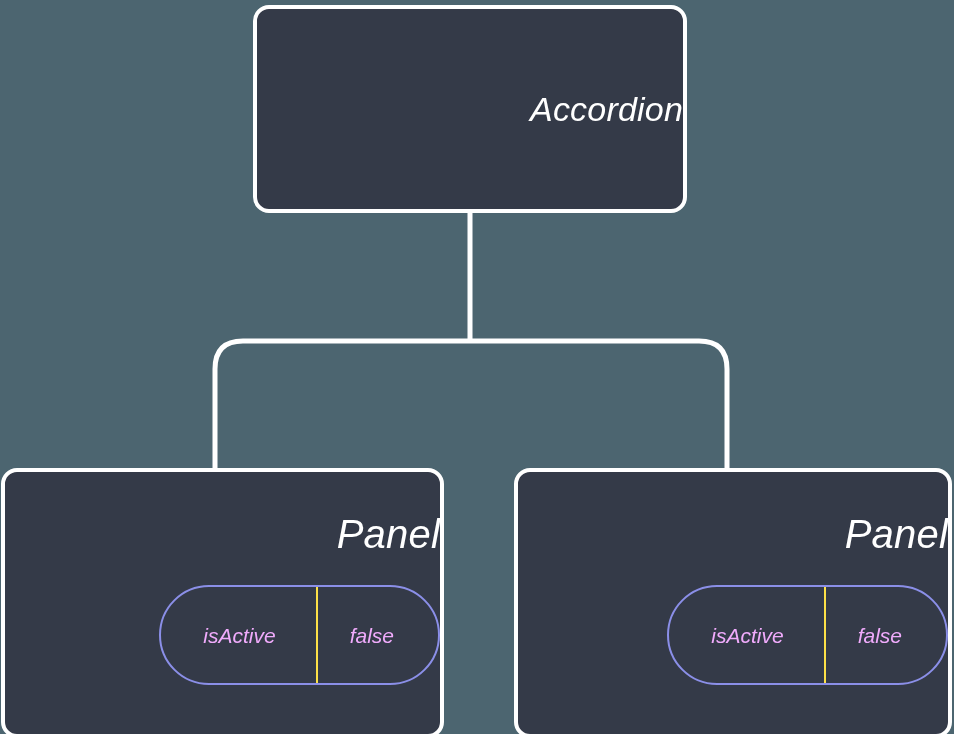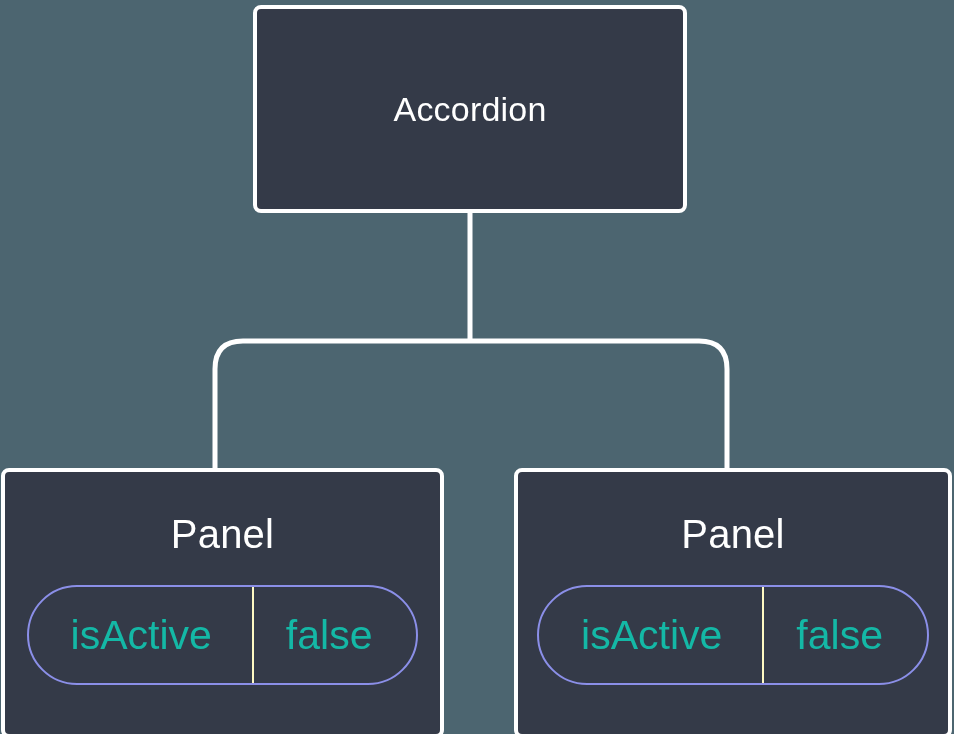--- a/index.html
+++ b/index.html
@@ -28,24 +28,25 @@
     width: 954px;
     height: 734px;
   }
 
   
   .node {
     position: absolute;
     box-sizing: border-box;
     background: #343a48;
     border: 4px solid #ffffff;
-    border-radius: 8px;
+    border-radius: 16px;
     display: flex;
     flex-direction: column;
-    align-items: center;
+    align-items: flex-end;
+    font-style: italic;
   }
   .node-root {
     left: 253px;
     top: 5px;
     width: 434px;
     height: 208px;
     justify-content: center;
   }
   .node-child-left {
     left: 1px;
@@ -86,31 +87,31 @@
     margin-top: 31px;
     height: 100px;
     border: 2px solid #8b8fe8;
     border-radius: 50px;
     overflow: hidden;
   }
   .prop-key, .prop-value {
     display: flex;
     align-items: center;
     justify-content: center;
-    color: #14b8a6;
-    font-size: 41px;
+    color: #f0abfc;
+    font-size: 21px;
     line-height: 1;
     white-space: nowrap;
   }
   .prop-key {
     padding: 0 40px 0 42px;
   }
   .prop-value {
     padding: 0 44px 0 32px;
-    border-left: 2px solid #fef9c3;
+    border-left: 2px solid #fde047;
   }
 </style>
 </head>
 <body>
 
 <div id="canvas">
 
   <svg id="connectors" viewBox="0 0 954 734" width="954" height="734" xmlns="http://www.w3.org/2000/svg" aria-hidden="true">
 
     <path d="M 470 211 L 470 341" fill="none" stroke="#ffffff" stroke-width="5" stroke-linecap="butt"></path>

